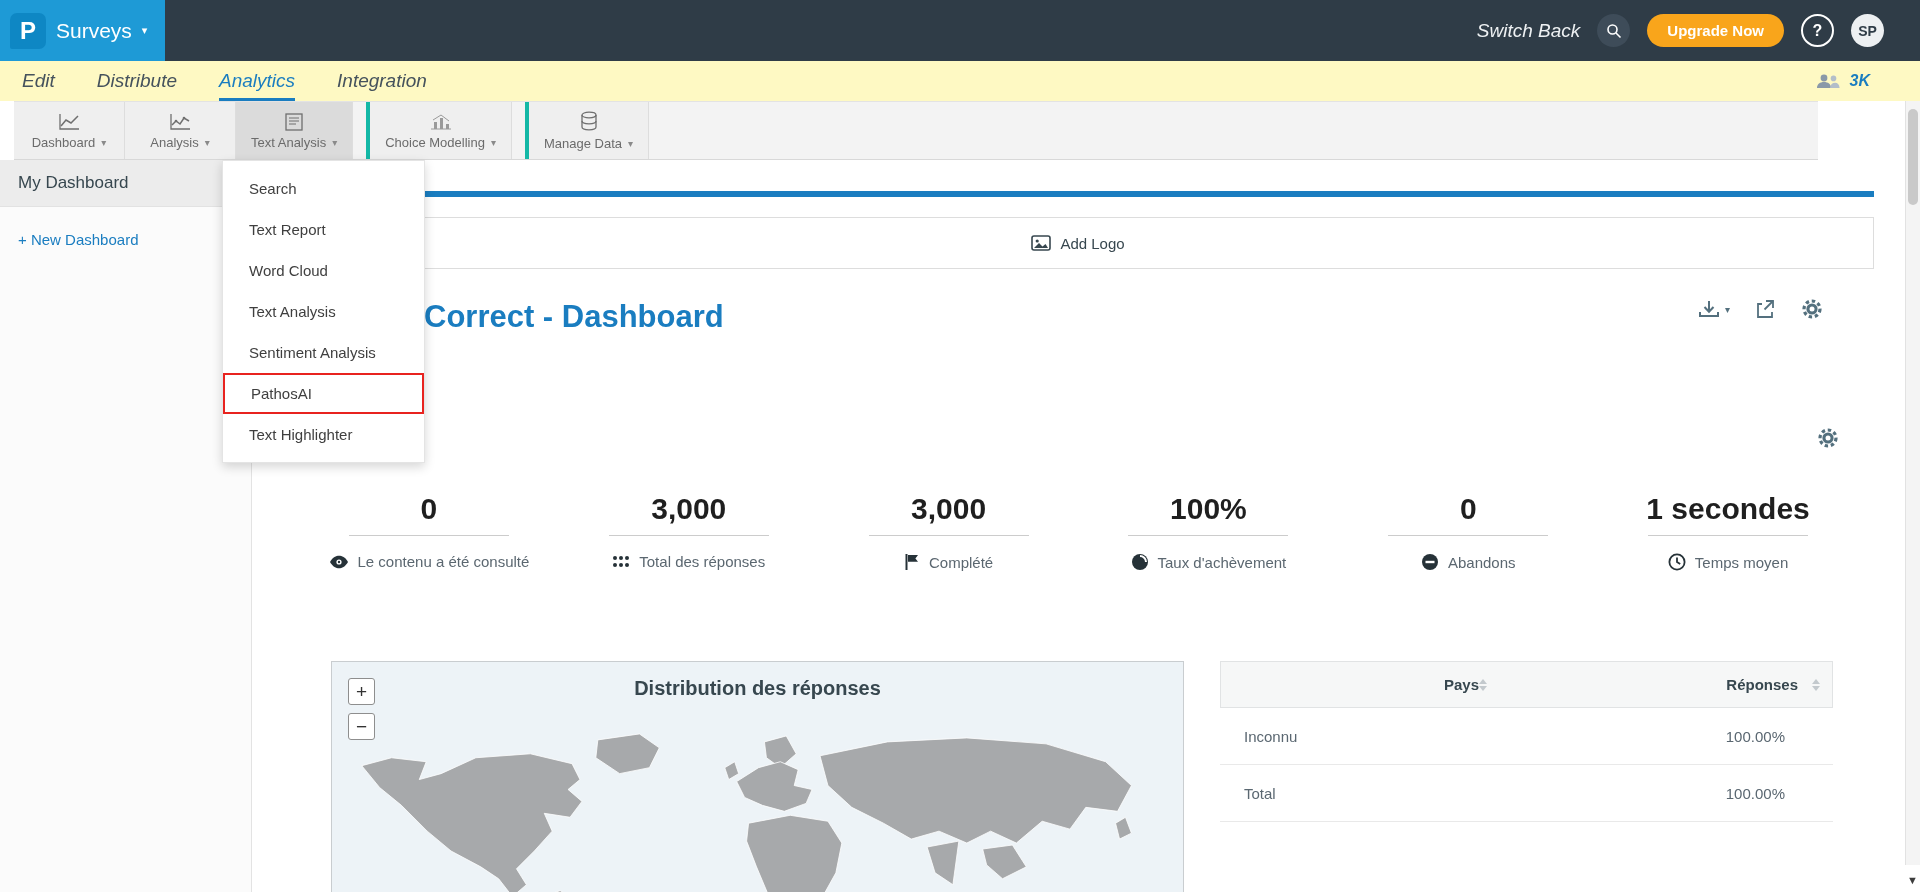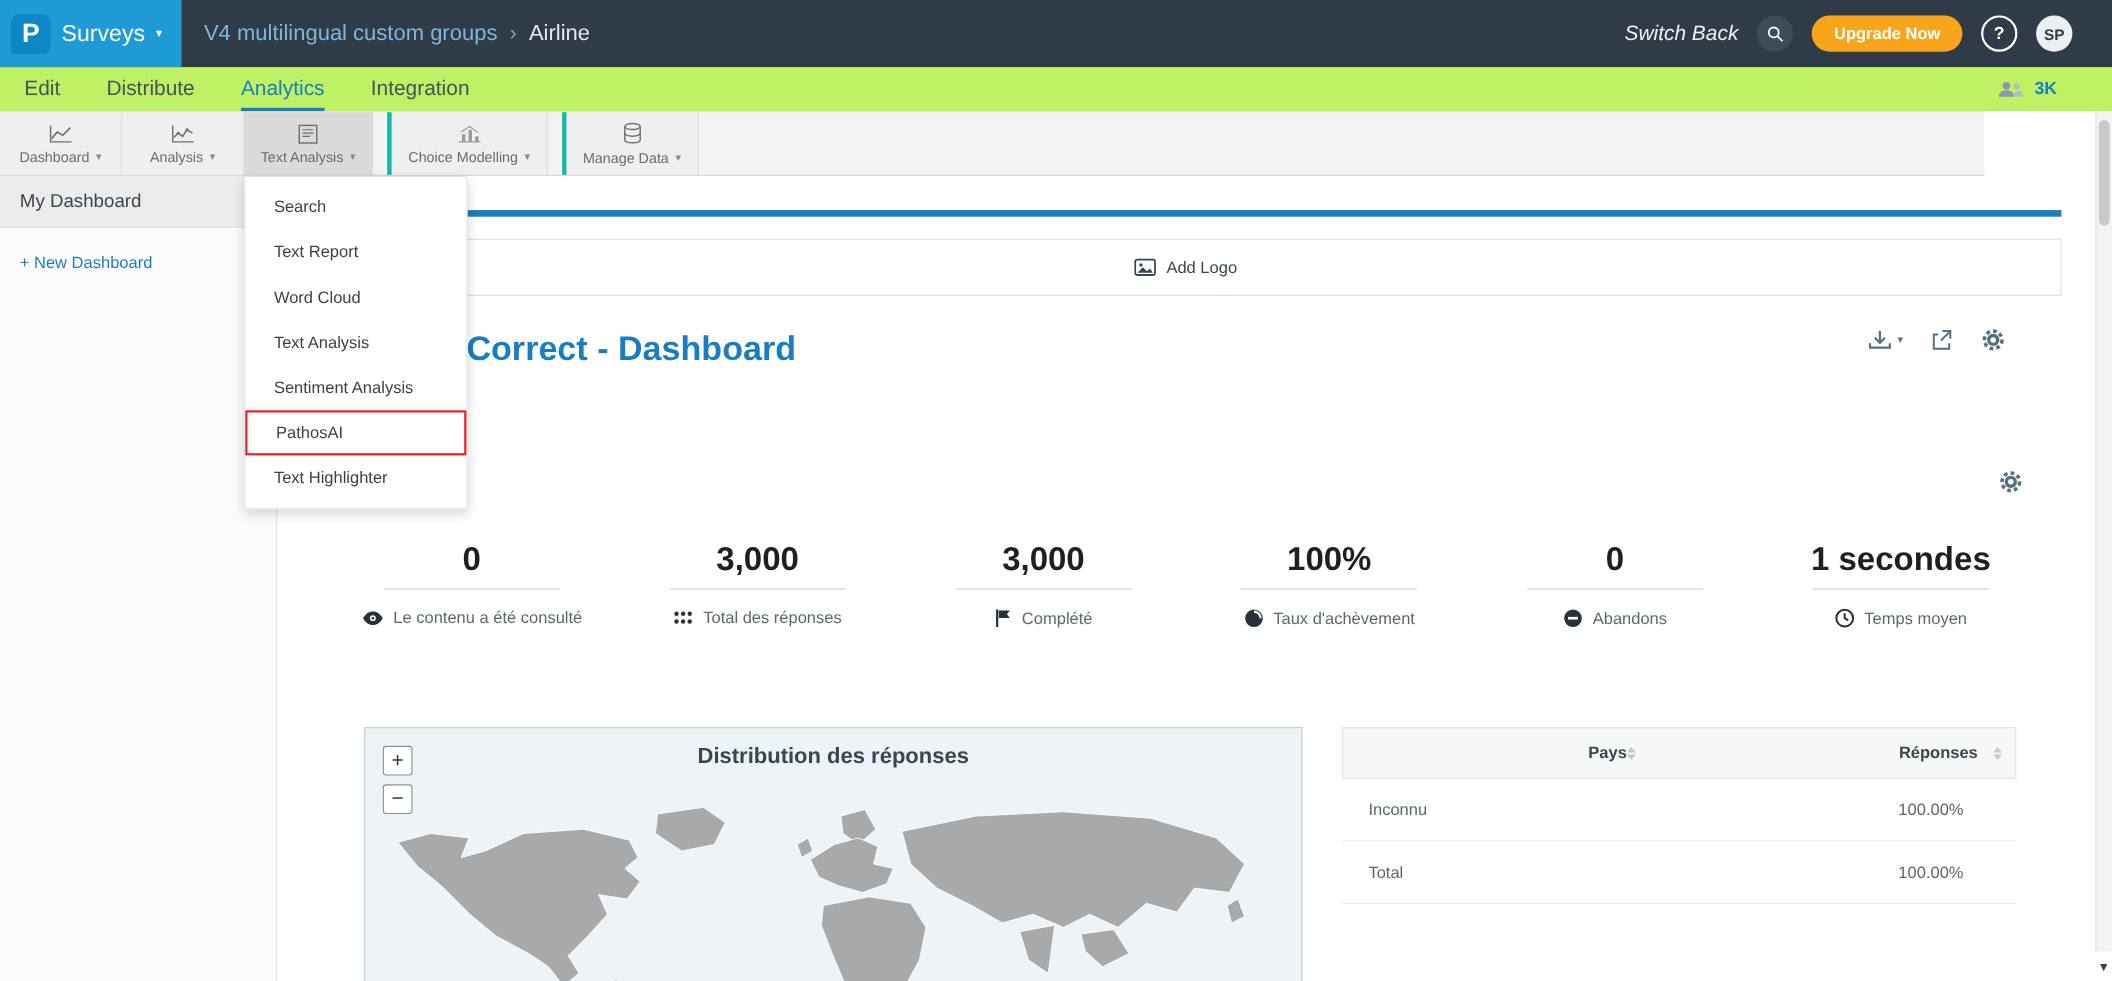--- a/index.html
+++ b/index.html
@@ -24,30 +24,30 @@
   .switch-back { color:#eef1f3; font-style:italic; font-size:19px; cursor:pointer;margin-left:28px; }
   .circle { width:33px; height:33px; border-radius:50%; display:flex; align-items:center;
     justify-content:center; cursor:pointer; flex:0 0 auto; }
   .search-circle { background:#3e4c59; }
   .upgrade-btn { height:33px; border:0; border-radius:17px; background:#f9a51b; color:#fff;
     font-weight:bold; font-size:15px; padding:0 20px; cursor:pointer; font-family:inherit; }
   .help-circle { border:2px solid #fff; color:#fff; font-size:16px; font-weight:bold; }
   .avatar-circle { background:#edf0f2; color:#2f3c47; font-size:14px; font-weight:bold; }
 
   
-  .nav { position:absolute; top:61px; left:0; width:1920px; height:40px; background:#bef264;
-    display:flex; align-items:stretch; padding-left:22px; z-index:80; }
+  .nav { position:absolute; top:61px; left:0; width:1920px; height:40px; background:#fef9c3;
+    display:flex; align-items:stretch; padding-left:22px; z-index:80;font-style:italic; }
   .nav-tab { display:flex; align-items:center; margin-right:42px; font-size:19px; color:#45525c;
     cursor:pointer; border-bottom:3px solid transparent; padding-top:2px; font-weight:500; }
   .nav-tab.active { color:#1a7dc0; border-bottom-color:#1a7dc0; }
   .nav-right { margin-left:auto; display:flex; align-items:center; gap:9px; padding-right:50px; }
   .badge-count { color:#1a7dc0; font-size:16px; font-weight:bold; cursor:pointer; }
 
   
-  .toolbar { position:absolute; top:101px; left:0; width:1804px; height:59px; background:#f3f3f3;
+  .toolbar { position:absolute; top:101px; left:14px; width:1804px; height:59px; background:#f3f3f3;
     border-top:1px solid #e3e3e3; border-bottom:1px solid #d8d8d8; display:flex; align-items:stretch; z-index:70; }
   .tool-item { padding:0 15px; min-width:111px; display:flex; flex-direction:column; align-items:center;
     justify-content:center; gap:3px; border-right:1px solid #ddd; cursor:pointer; background:#efefef; }
   .tool-item.active { background:#dbdbdb; }
   .tool-item.separate { margin-left:13px; border-left:4px solid #14b8a6; }
   .tool-label { font-size:13px; color:#6b6b6b; display:flex; align-items:center; gap:6px; white-space:nowrap; }
   .tool-caret { font-size:10px; color:#8a8a8a; }
 
   
   .dropdown { position:absolute; top:160px; left:222px; width:203px; background:#fff;
@@ -121,25 +121,20 @@
 </head>
 <body>
 
 <div class="screen">
 
   <header class="header">
     <div class="logo-block">
       <div class="logo-bubble">P</div>
       <span class="product-name">Surveys</span>
       <span class="caret">▾</span>
-    </div>
-    <div class="breadcrumb">
-      <span class="crumb-parent">V4 multilingual custom groups</span>
-      <span class="crumb-sep">›</span>
-      <span class="crumb-current">Airline</span>
     </div>
     <div class="header-right">
       <span class="switch-back">Switch Back</span>
       <div class="circle search-circle">
         <svg width="16" height="16" viewBox="0 0 16 16">
           <circle cx="6.5" cy="6.5" r="4.5" fill="none" stroke="#fff" stroke-width="1.6"></circle>
           <line x1="10" y1="10" x2="14.5" y2="14.5" stroke="#fff" stroke-width="1.6"></line>
         </svg>
       </div>
       <button class="upgrade-btn">Upgrade Now</button>

